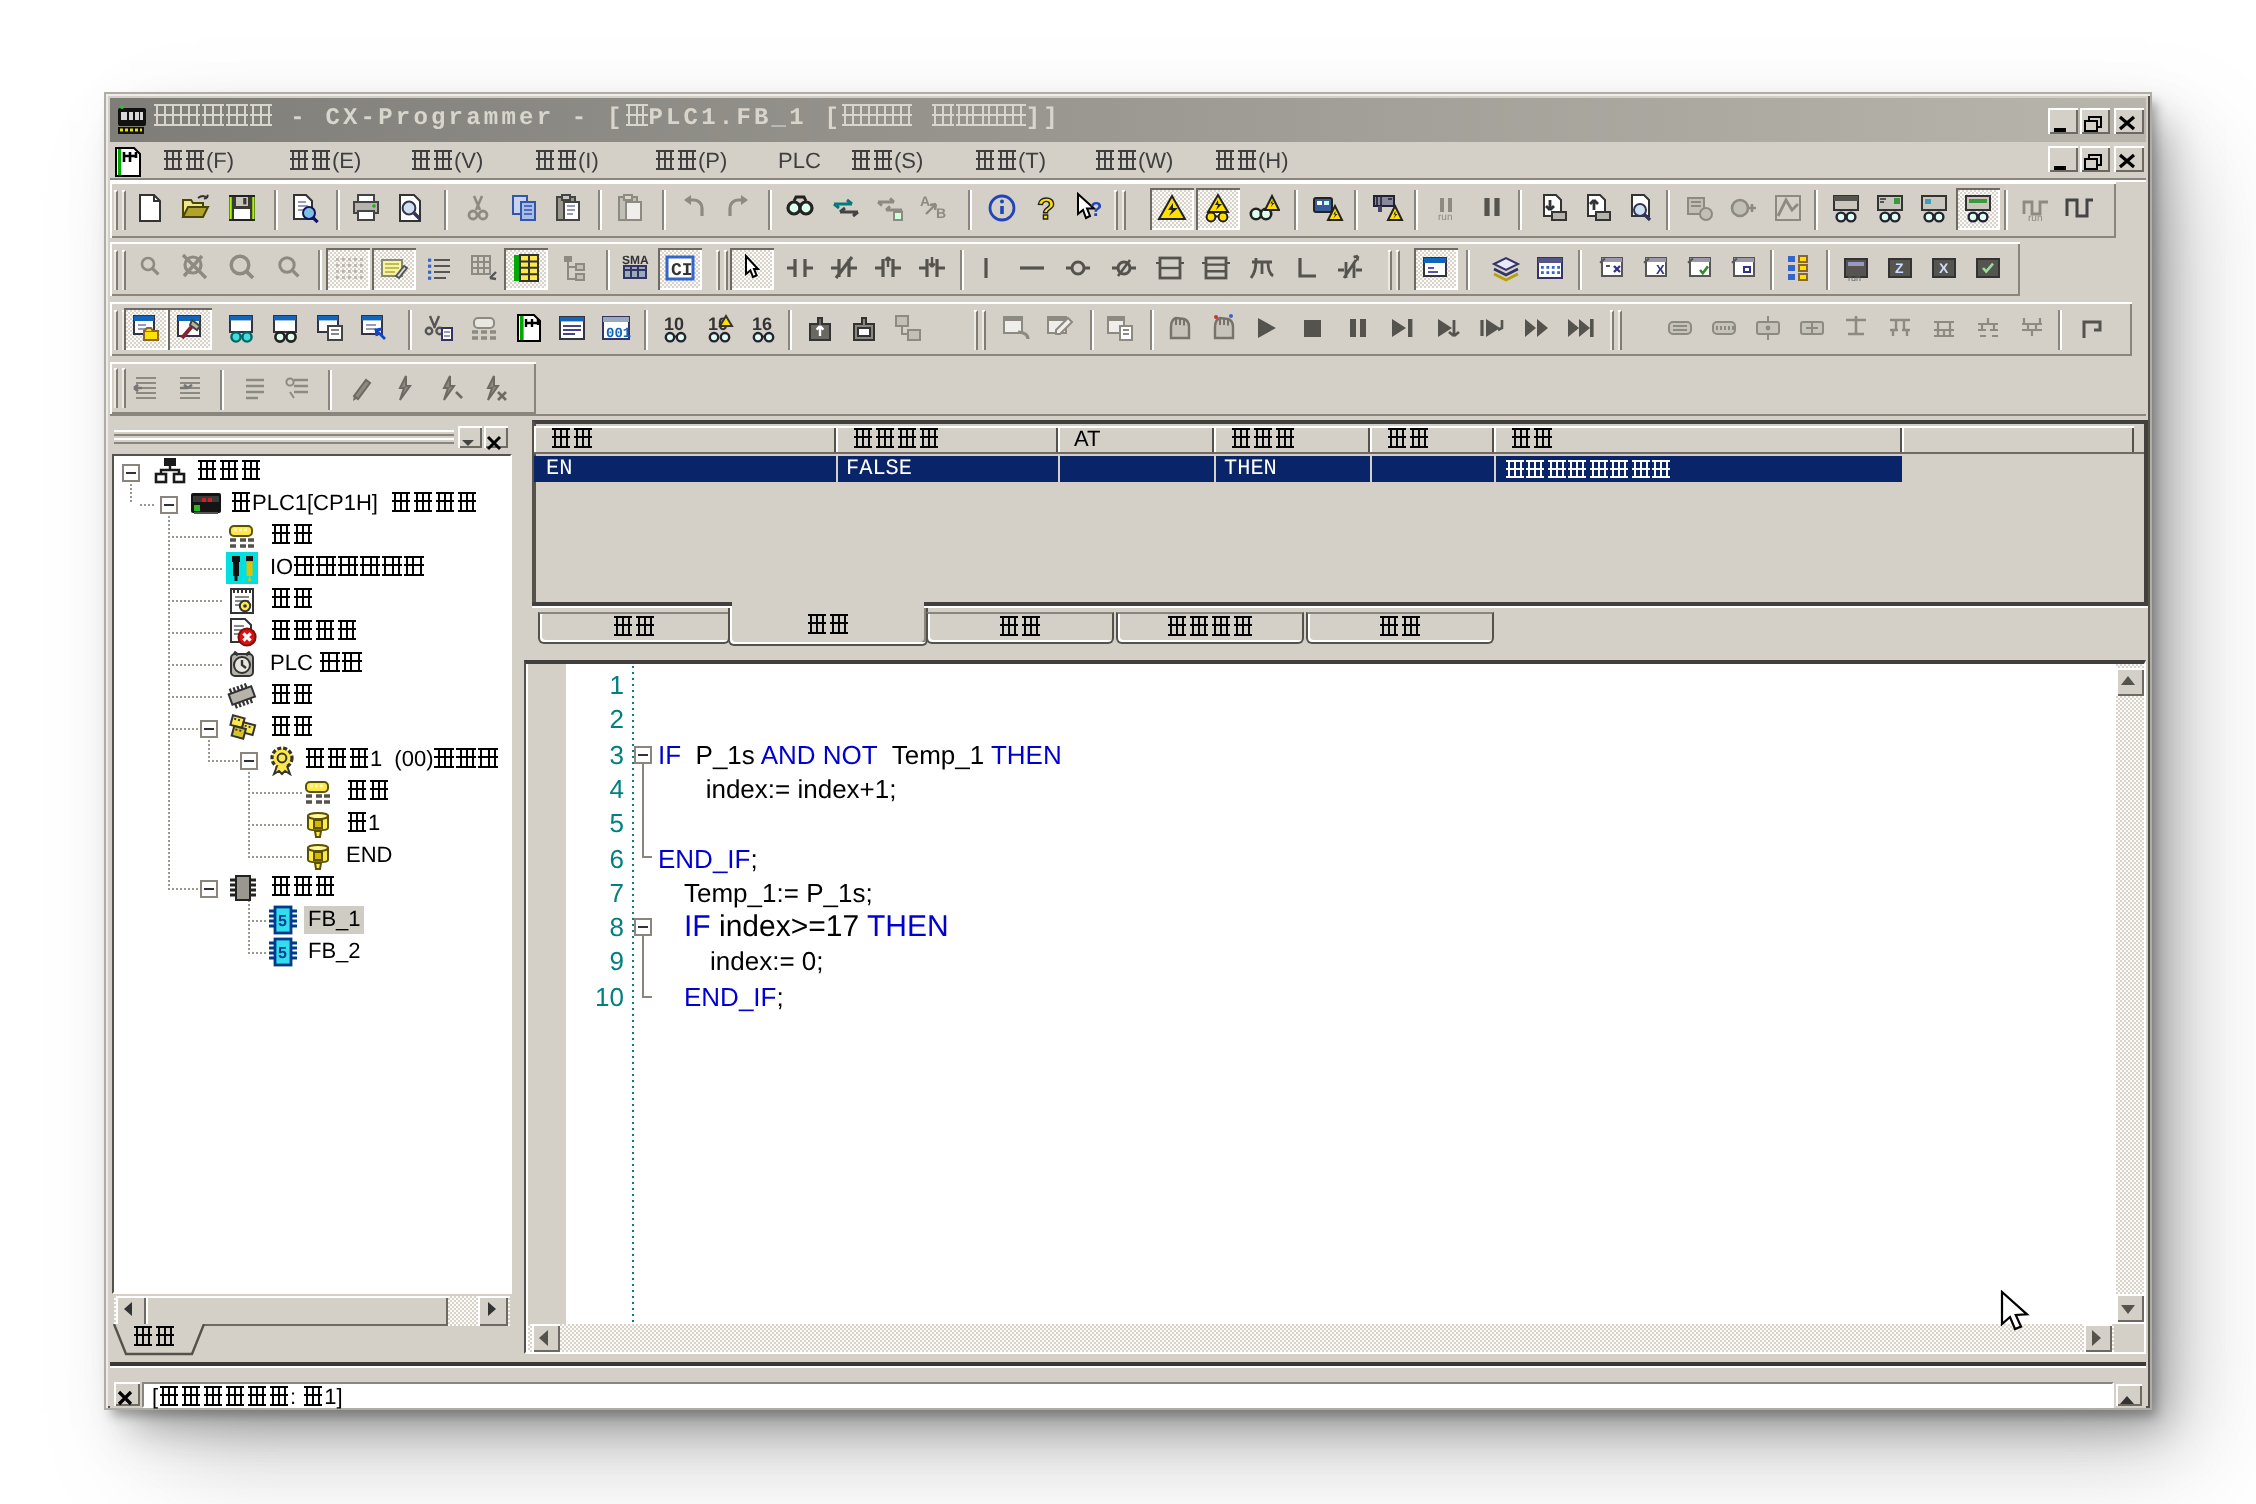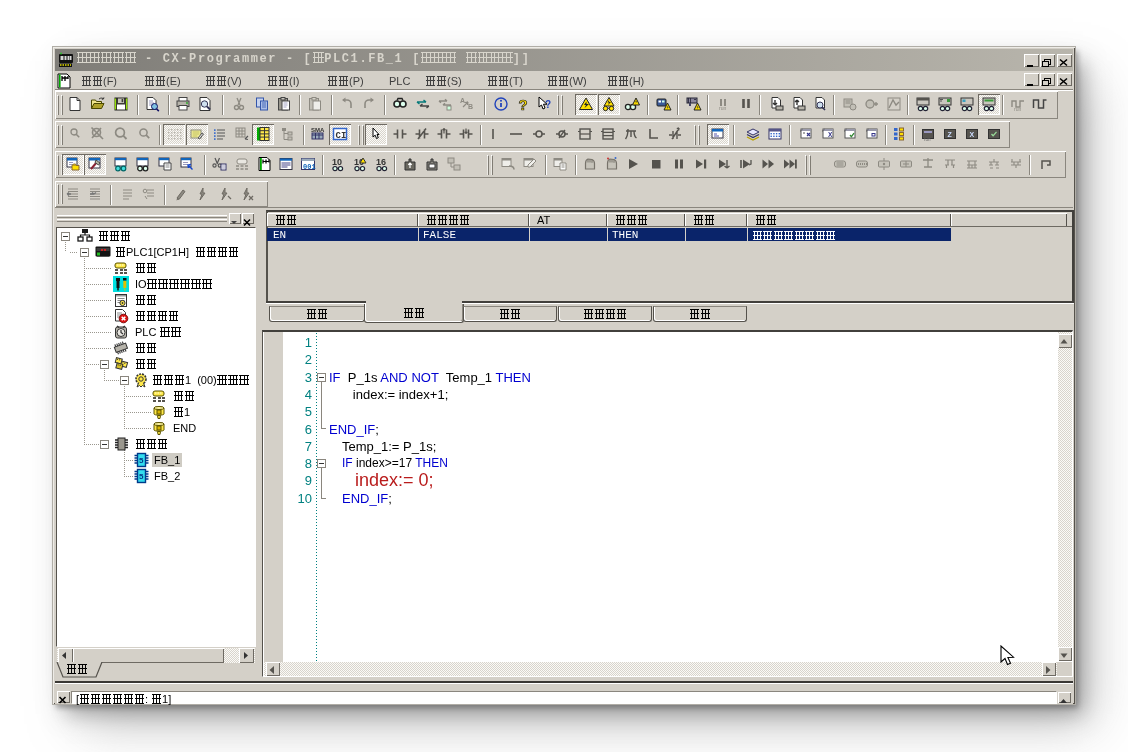--- a/index.html
+++ b/index.html
@@ -885,22 +885,22 @@
     <div class="a" style="left:284px;top:404px;width:28px;text-align:right;font-size:13px;color:#008080;line-height:15px">5</div>
     <div class="a" style="left:284px;top:422px;width:28px;text-align:right;font-size:13px;color:#008080;line-height:15px">6</div>
     <div class="a" style="left:284px;top:439px;width:28px;text-align:right;font-size:13px;color:#008080;line-height:15px">7</div>
     <div class="a" style="left:284px;top:456px;width:28px;text-align:right;font-size:13px;color:#008080;line-height:15px">8</div>
     <div class="a" style="left:284px;top:473px;width:28px;text-align:right;font-size:13px;color:#008080;line-height:15px">9</div>
     <div class="a" style="left:284px;top:491px;width:28px;text-align:right;font-size:13px;color:#008080;line-height:15px">10</div>
     <div class="a nw" style="left:329px;top:370px;font-size:13px;color:#000;line-height:15px"><span style="color:#0000d0">IF</span>&nbsp; P_1s <span style="color:#0000d0">AND</span> <span style="color:#0000d0">NOT</span> &nbsp;Temp_1 <span style="color:#0000d0">THEN</span></div>
     <div class="a nw" style="left:342px;top:387px;font-size:13px;color:#000;line-height:15px">&nbsp;&nbsp;&nbsp;index:= index+1;</div>
     <div class="a nw" style="left:329px;top:422px;font-size:13px;color:#000;line-height:15px"><span style="color:#0000d0">END_IF</span>;</div>
     <div class="a nw" style="left:342px;top:439px;font-size:13px;color:#000;line-height:15px">Temp_1:= P_1s;</div>
-    <div class="a nw" style="left:342px;top:456px;font-size:12px;color:#000;line-height:15px"><span style="color:#0000d0">IF</span> index&gt;=17 <span style="color:#0000d0">THEN</span></div>
-    <div class="a nw" style="left:355px;top:473px;font-size:18px;color:#b91c1c;line-height:15px">index:= 0;</div>
+    <div class="a nw" style="left:342px;top:456px;font-size:15px;color:#000;line-height:15px"><span style="color:#0000d0">IF</span> index&gt;=17 <span style="color:#0000d0">THEN</span></div>
+    <div class="a nw" style="left:355px;top:473px;font-size:13px;color:#000000;line-height:15px">index:= 0;</div>
     <div class="a nw" style="left:342px;top:491px;font-size:13px;color:#000;line-height:15px"><span style="color:#0000d0">END_IF</span>;</div>
     <div class="a" style="left:317px;top:373px;width:9px;height:9px;border:1px solid #8a867e;background:#fff linear-gradient(#333,#333) no-repeat 1px 3px/5px 1px"></div>
     <div class="a" style="left:317px;top:459px;width:9px;height:9px;border:1px solid #8a867e;background:#fff linear-gradient(#333,#333) no-repeat 1px 3px/5px 1px"></div>
     <div class="a" style="left:321px;top:382px;width:1px;height:47px;background:#8a867e"></div>
     <div class="a" style="left:321px;top:428px;width:5px;height:1px;background:#8a867e"></div>
     <div class="a" style="left:321px;top:468px;width:1px;height:30px;background:#8a867e"></div>
     <div class="a" style="left:321px;top:498px;width:5px;height:1px;background:#8a867e"></div>
     <div class="a dith" style="left:1058px;top:332px;width:14px;height:329px"></div>
     <div class="a f rz" style="left:1058px;top:334px;width:14px;height:14px"><svg width="12" height="12">
         <path d="M6 3L2.5 7.5h7z" fill="#55534e"></path>

